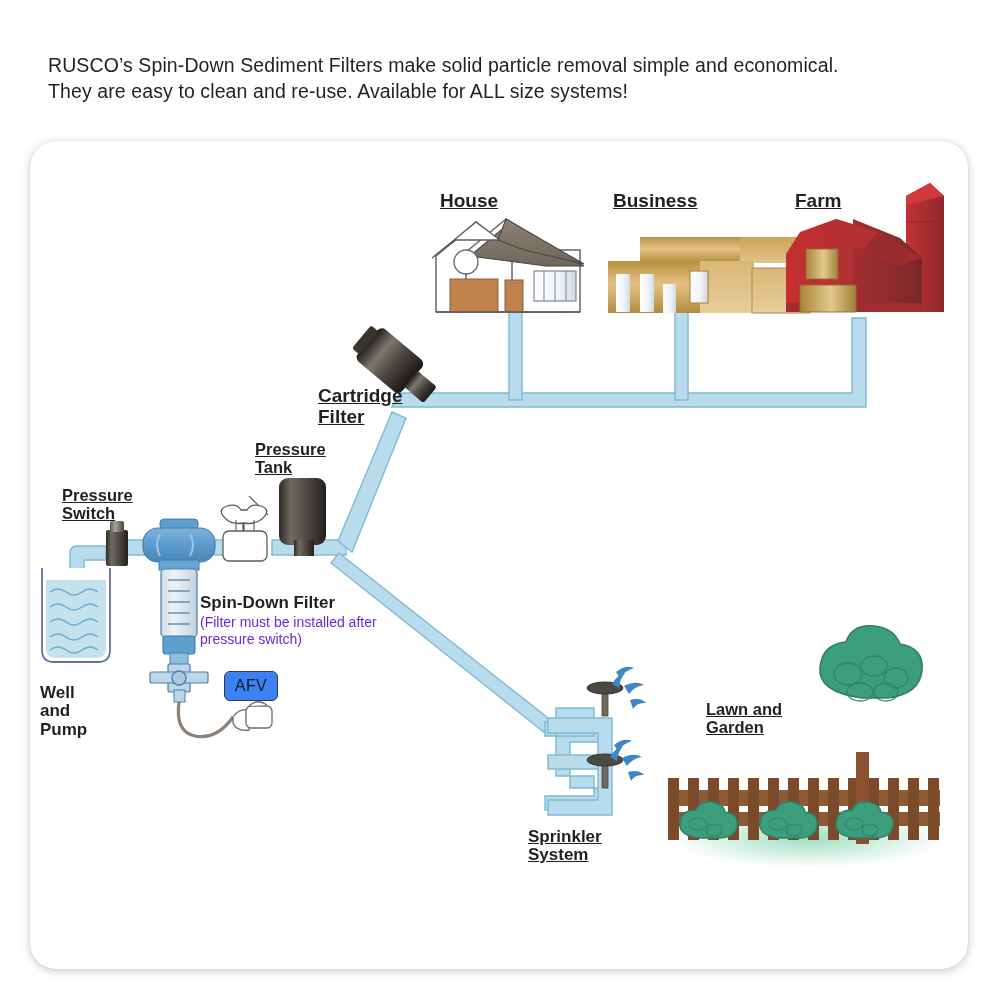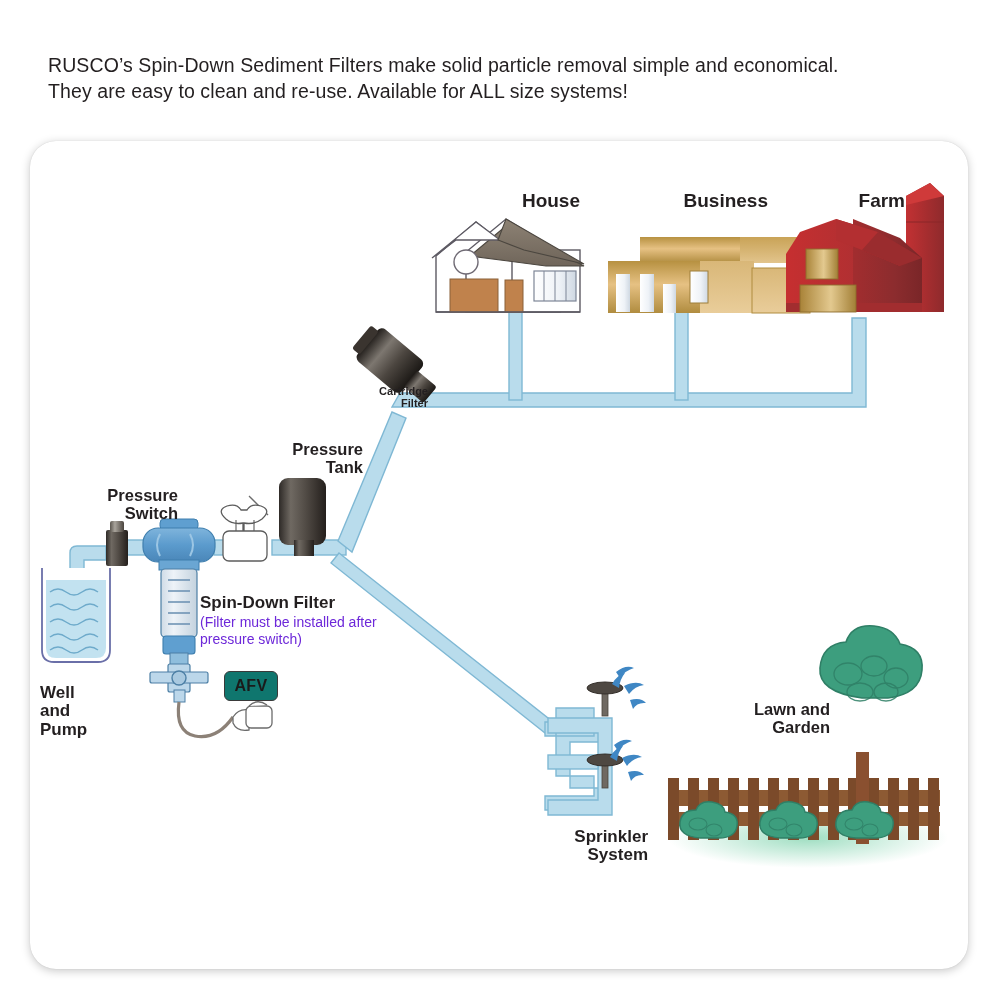--- a/index.html
+++ b/index.html
@@ -15,42 +15,42 @@
   
   #card{position:absolute;left:30px;top:141px;width:938px;height:828px;
         background:#fff;border-radius:26px;
         box-shadow:0 2px 10px rgba(0,0,0,.22), 0 0 1px rgba(0,0,0,.18);}
 
   
   #art{position:absolute;left:0;top:0;width:1000px;height:1000px;}
 
   
   .lbl{position:absolute;font-weight:700;color:#231f20;line-height:1.08;}
-  .lbl.c{text-align:right;}
+  .lbl.c{text-align:left;text-decoration:underline;}
   .sub{font-weight:400;color:#6d28d9;}
 
   #lbl-house{left:440px;top:191px;width:140px;font-size:19px;}
   #lbl-business{left:613px;top:191px;width:155px;font-size:19px;}
   #lbl-farm{left:795px;top:191px;width:110px;font-size:19px;}
 
-  #lbl-cartridge{left:318px;top:386px;width:110px;font-size:11px;}
+  #lbl-cartridge{left:318px;top:386px;width:110px;font-size:19px;}
   #lbl-outlet{left:158px;top:450px;width:132px;font-size:16.5px;}
   #lbl-ptank{left:255px;top:441px;width:108px;font-size:16.5px;}
   #lbl-pswitch{left:62px;top:487px;width:116px;font-size:16.5px;}
   #lbl-well{left:40px;top:684px;width:90px;font-size:17px;}
 
   #lbl-spindown{left:200px;top:594px;width:230px;font-size:17px;}
   #spindown-note{font-size:14px;font-weight:400;line-height:17px;margin-top:2px;white-space:nowrap;}
 
   #lbl-afv{left:282px;top:668px;width:250px;font-size:16.5px;}
   #afv-note{font-size:14px;font-weight:400;margin-top:1px;}
   #afv-box{position:absolute;left:224px;top:671px;width:52px;height:28px;
-           border:1.6px solid #3a3a3a;border-radius:6px;background:#0f766e;
+           border:1.6px solid #3a3a3a;border-radius:6px;background:#3b82f6;
            display:flex;align-items:center;justify-content:center;
-           font-size:16px;font-weight:700;letter-spacing:.4px;}
+           font-size:16px;font-weight:400;letter-spacing:.4px;}
 
   #lbl-sprinkler{left:528px;top:828px;width:120px;font-size:17px;}
   #lbl-lawn{left:706px;top:701px;width:124px;font-size:16.5px;}
 </style>
 </head>
 <body>
 
 <div id="stage">
 
   <div id="header">

